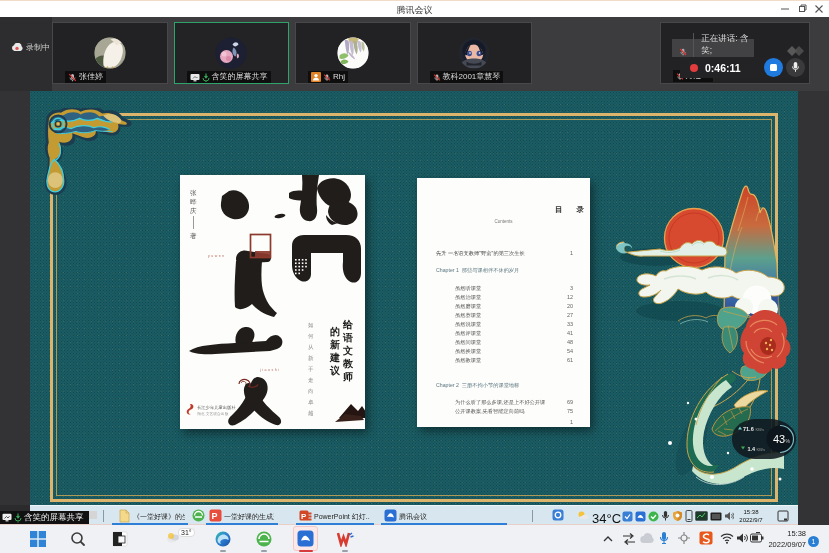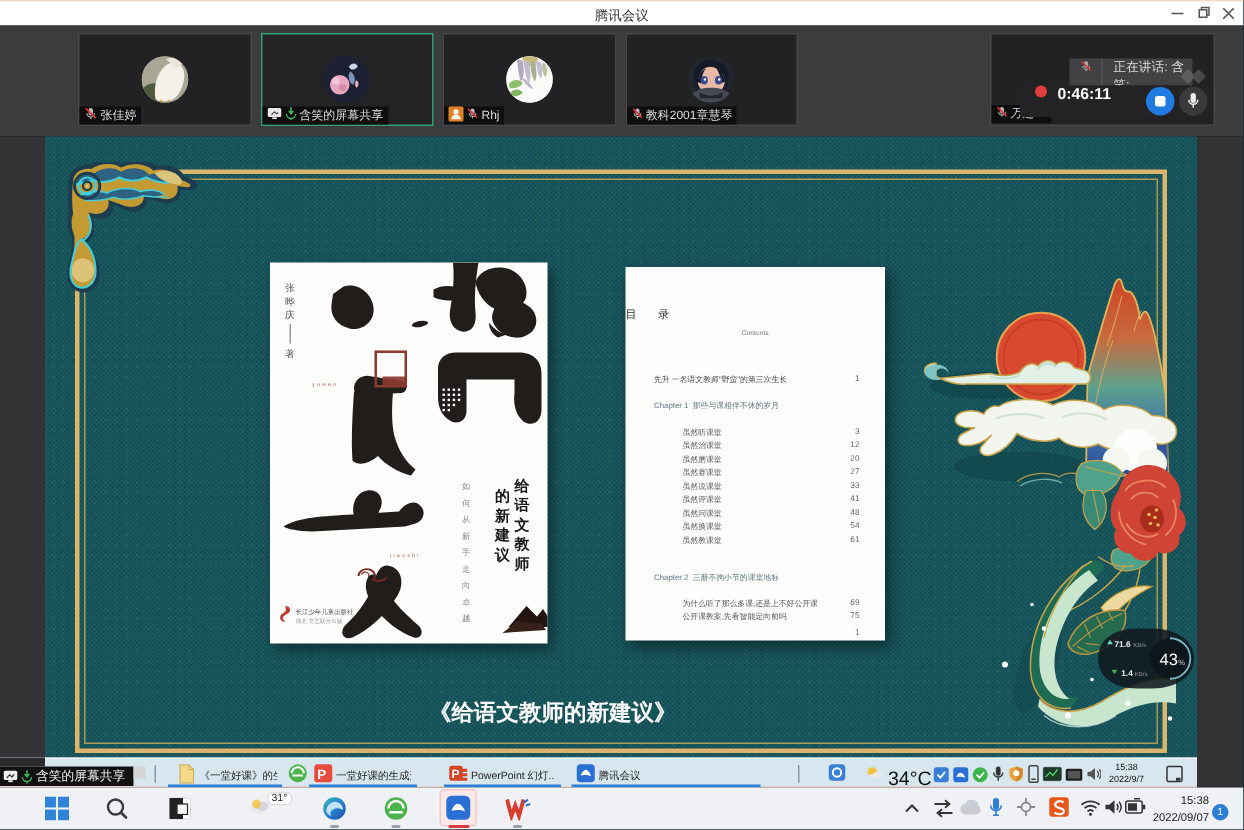--- a/index.html
+++ b/index.html
@@ -6,21 +6,21 @@
 .abs{position:absolute}
 
 #titlebar{left:0;top:0;width:829px;height:17px;background:#fff;border-top:1.5px solid #f0dcc8}
 #titlebar .t{position:absolute;left:0;right:0;top:3px;text-align:center;font-size:9px;color:#333}
 .winbtn{position:absolute;top:0;width:12px;height:14px;color:#555}
 
 #strip{left:0;top:17px;width:829px;height:74px;background:#3c3c3e}
 #recarea{left:0;top:0;width:52px;height:74px;background:#2d2d2f}
 .tile{position:absolute;top:5px;width:115.5px;height:62px;background:#222225;border:1px solid #48484a}
 .tile .av{position:absolute;left:50%;top:30px;transform:translate(-50%,-50%);width:31px;height:31px;border-radius:50%;overflow:hidden}
-.nlabel{position:absolute;left:0;bottom:0;height:12px;background:rgba(10,10,10,.82);color:#ddd;font-size:8px;line-height:12px;padding:0 3px;display:flex;gap:2px;white-space:nowrap}
+.nlabel{position:absolute;left:12px;bottom:0;height:12px;background:rgba(10,10,10,.82);color:#ddd;font-size:8px;line-height:12px;padding:0 3px;display:flex;align-items:center;gap:2px;white-space:nowrap}
 
 #main{left:0;top:91px;width:829px;height:434px;background:#333336}
 #slide{position:absolute;left:30px;top:0;width:768px;height:414px;background:#1a5d64;background-image:radial-gradient(rgba(10,40,48,.38) .6px,transparent .9px),radial-gradient(rgba(10,40,48,.38) .6px,transparent .9px),radial-gradient(rgba(195,165,70,.2) .5px,transparent .8px);background-size:3px 3px,3px 3px,7px 7px;background-position:0 0,1.5px 1.5px,2px 3px;overflow:hidden}
 #frame{position:absolute;left:20px;top:22px;width:728px;height:389px;border:3px solid #dcb46c}
 #frame2{position:absolute;left:26px;top:28px;width:716px;height:377px;border:1px solid #ad9a58}
 #sharebar{position:absolute;left:0;top:414px;width:798px;height:18.5px;background:#d8e7ef;border-top:1px solid #eef6fa}
 
 #cover{position:absolute;left:150px;top:84px;width:185px;height:254px;background:#fdfdfb;box-shadow:3px 4px 9px rgba(0,0,0,.45)}
 #toc{position:absolute;left:387px;top:87px;width:173px;height:249px;background:#fdfdfb;box-shadow:3px 4px 9px rgba(0,0,0,.45)}
 #caption{position:absolute;left:241px;top:375px;width:195px;text-align:center;color:#fff;font-weight:bold;font-size:15px;white-space:nowrap}
@@ -39,20 +39,27 @@
  <svg class="winbtn" style="left:796px;top:1px" width="12" height="14" viewBox="0 0 12 14">
       <rect x="3.5" y="4.5" width="5" height="5" fill="none" stroke="#555"></rect>
       <path d="M5 4.5v-1.5h5v5h-1.5" fill="none" stroke="#555"></path>
     </svg>
  <svg class="winbtn" style="left:813px;top:1px" width="12" height="14" viewBox="0 0 12 14">
       <path d="M2.5 3.5l7 7M9.5 3.5l-7 7" stroke="#555" stroke-width="1.1"></path>
     </svg>
 </div>
 
 <div class="abs" id="strip">
+ <div class="abs" id="recarea">
+  <svg class="abs" style="left:11px;top:26px" width="12" height="9" viewBox="0 0 12 9">
+        <path d="M3.5 8A3 3 0 0 1 3 2.2 4 4 0 0 1 10.7 3.5 2.6 2.6 0 0 1 9.5 8z" fill="#e8e8e8"></path>
+        <circle cx="6" cy="5.4" r="1.7" fill="#e05656"></circle>
+      </svg>
+  <div class="abs" style="left:26px;top:25px;font-size:8px;color:#ccc">录制中</div>
+ </div>
 
  <div class="tile" style="left:52px">
    <div class="av" style="background:#9aa586"><svg width="31" height="31" viewBox="0 0 31 31">
           <rect width="31" height="31" fill="#a8a795"></rect>
           <path d="M0 22 C4 18 8 17 12 19 L10 31 L0 31 Z" fill="#4e5a40"></path>
           <path d="M22 31 L31 31 L31 20 C28 24 25 28 22 31 Z" fill="#6a705c"></path>
           <path d="M9 28 C8 20 10 12 15 7 C18 4 23 3 26 6 C29 9 29 15 27 20 C25 26 21 30 16 30 C13 30 10 30 9 28 Z" fill="#f5f1e8"></path>
           <path d="M16 2 C20 0 25 1 27 5 L22 8 C20 5 18 3 16 2 Z" fill="#ece4d8"></path>
           <path d="M13 29 L13 31 M18 29 L18 31" stroke="#caa648" stroke-width="1.4"></path>
         </svg></div>
@@ -125,35 +132,35 @@
         </svg>教科2001章慧琴</div>
  </div>
  <div class="tile" style="left:659.5px;width:150px">
    <div class="nlabel" style="bottom:1px"><svg width="8" height="9" viewBox="0 0 9 9">
           <path d="M4.5 1a1.5 1.5 0 0 1 1.5 1.5v2a1.5 1.5 0 0 1-3 0v-2A1.5 1.5 0 0 1 4.5 1z" fill="#bbb"></path>
           <path d="M2 4.5a2.5 2.5 0 0 0 5 0M4.5 7v1.3" stroke="#bbb" stroke-width=".8" fill="none"></path>
           <path d="M1.2 1.2l6.6 6.6" stroke="#d33" stroke-width="1.2"></path>
         </svg><i style="font-style:italic">万之</i>...</div>
  </div>
 
- <div class="abs" style="left:713px;top:22px;width:82px;height:18px;background:#424244;display:flex;align-items:flex-start;font-size:8.5px;color:#ddd">
+ <div class="abs" style="left:672px;top:22px;width:82px;height:18px;background:#424244;display:flex;align-items:flex-end;font-size:8.5px;color:#ddd">
    <svg style="margin:0 6px 0 7px" width="9" height="10" viewBox="0 0 9 9">
         <path d="M4.5 1a1.5 1.5 0 0 1 1.5 1.5v2a1.5 1.5 0 0 1-3 0v-2A1.5 1.5 0 0 1 4.5 1z" fill="#aaa"></path>
         <path d="M2 4.5a2.5 2.5 0 0 0 5 0M4.5 7v1.3" stroke="#aaa" stroke-width=".8" fill="none"></path>
         <path d="M1.2 1.2l6.6 6.6" stroke="#d33" stroke-width="1.2"></path>
       </svg>
    <span style="border-left:1px solid #555;padding-left:7px">正在讲话: 含笑;</span>
  </div>
 
  <svg class="abs" style="left:783px;top:26px" width="24" height="14" viewBox="0 0 24 14">
       <path d="M4 8l5-5 5 5-5 5z" fill="#666" opacity=".8"></path>
       <path d="M11 8l5-5 5 5-5 5z" fill="#555" opacity=".8"></path>
     </svg>
 
- <div class="abs" style="left:680px;top:40px;width:127px;height:21px;background:#232325;display:flex;align-items:flex-start">
+ <div class="abs" style="left:680px;top:40px;width:127px;height:21px;background:#232325;display:flex;align-items:center">
    <span style="width:8px;height:8px;border-radius:50%;background:#e23c3c;margin-left:10px"></span>
    <span style="color:#fff;font-size:10.5px;font-weight:bold;margin-left:7px">0:46:11</span>
    <span style="position:absolute;left:84px;top:1px;width:19px;height:19px;border-radius:50%;background:#1f7bdf"></span>
    <span style="position:absolute;left:90px;top:7px;width:7px;height:7px;border-radius:1.5px;background:#fff"></span>
    <span style="position:absolute;left:106px;top:1px;width:19px;height:19px;border-radius:50%;background:#3a3a3c"></span>
    <svg style="position:absolute;left:111px;top:4px" width="9" height="13" viewBox="0 0 9 13">
         <path d="M4.5 1a1.8 1.8 0 0 1 1.8 1.8v3a1.8 1.8 0 0 1-3.6 0v-3A1.8 1.8 0 0 1 4.5 1z" fill="#eee"></path>
         <path d="M1.5 5.5a3 3 0 0 0 6 0M4.5 8.8v2" stroke="#eee" stroke-width="1" fill="none"></path>
       </svg>
  </div>
@@ -338,21 +345,21 @@
        <text x="17" y="240" font-size="3.8" fill="#999">湖北 文艺联合出版</text>
 
        <text x="28" y="82" font-size="3.5" fill="#b86a5a" letter-spacing="1.5">yuwen</text>
        <text x="80" y="196" font-size="3.5" fill="#b86a5a" letter-spacing="1.5">jiaoshi</text>
      </svg>
      <div class="vcol" style="left:163px;top:143px;font-size:10px;line-height:13px;font-weight:bold;color:#1a1a1a">给<br>语<br>文<br>教<br>师</div>
      <div class="vcol" style="left:150px;top:150px;font-size:10px;line-height:13px;font-weight:bold;color:#1a1a1a">的<br>新<br>建<br>议</div>
      <div class="vcol" style="left:128px;top:145px;font-size:5.5px;line-height:11px;color:#888">如<br>何<br>从<br>新<br>手<br>走<br>向<br>卓<br>越</div>
    </div>
    <div id="toc">
-     <div style="position:absolute;left:0;top:27px;width:100%;text-align:left;font-size:7.5px;font-weight:normal;color:#333;letter-spacing:6px">目 录</div>
+     <div style="position:absolute;left:0;top:27px;width:100%;text-align:right;font-size:7.5px;font-weight:bold;color:#333;letter-spacing:6px">目 录</div>
      <div style="position:absolute;left:0;top:41px;width:100%;text-align:center;font-size:4.5px;color:#777">Contents</div>
      <div class="tl" style="top:72px;left:19px;color:#444">先升 一名语文教师"野蛮"的第三次生长</div>
         <div class="tn" style="top:72px">1</div>
      <div class="tl" style="top:89px;left:19px;color:#5b7680">Chapter 1&nbsp;&nbsp;那些与课相伴不休的岁月</div>
      <div class="tl" style="top:107px;left:38px">虽然听课堂</div>
         <div class="tn" style="top:107px">3</div>
      <div class="tl" style="top:116px;left:38px">虽然治课堂</div>
         <div class="tn" style="top:116px">12</div>
      <div class="tl" style="top:125px;left:38px">虽然磨课堂</div>
         <div class="tn" style="top:125px">20</div>
@@ -368,21 +375,20 @@
         <div class="tn" style="top:170px">54</div>
      <div class="tl" style="top:179px;left:38px">虽然教课堂</div>
         <div class="tn" style="top:179px">61</div>
      <div class="tl" style="top:204px;left:19px;color:#5b7680">Chapter 2&nbsp;&nbsp;三册不拘小节的课堂地标</div>
      <div class="tl" style="top:221px;left:38px">为什么听了那么多课,还是上不好公开课</div>
         <div class="tn" style="top:221px">69</div>
      <div class="tl" style="top:230px;left:38px">公开课教案,先看智能定向前吗</div>
         <div class="tn" style="top:230px">75</div>
      <div class="tn" style="top:241px">1</div>
    </div>
-   <div id="caption">《给语文教师的新建议》</div>
  </div>
 
  <svg class="abs" style="left:728px;top:326px" width="70" height="44" viewBox="0 0 70 44">
    <path d="M40 2 C56 2 68 10 68 22 C68 34 56 42 40 42 L30 42 C14 42 4 34 4 22 C4 10 14 2 30 2 Z" fill="#10191f" opacity=".88"></path>
    <circle cx="52" cy="22" r="13.5" fill="#0d161c"></circle>
    <path d="M52 8.5 A13.5 13.5 0 0 1 65.5 22 A13.5 13.5 0 0 1 52 35.5" fill="none" stroke="#7ab8c4" stroke-width="1.2"></path>
    <text x="45" y="26" font-size="11" fill="#fff" font-family="Liberation Sans">43</text>
    <text x="57.5" y="26" font-size="5" fill="#ccc" font-family="Liberation Sans">%</text>
    <path d="M10 12.5 L12 9.5 L14 12.5 Z" fill="#6cc"></path>
    <text x="15" y="14" font-size="5.5" fill="#eee" font-family="Liberation Sans" font-weight="bold">71.6</text>

